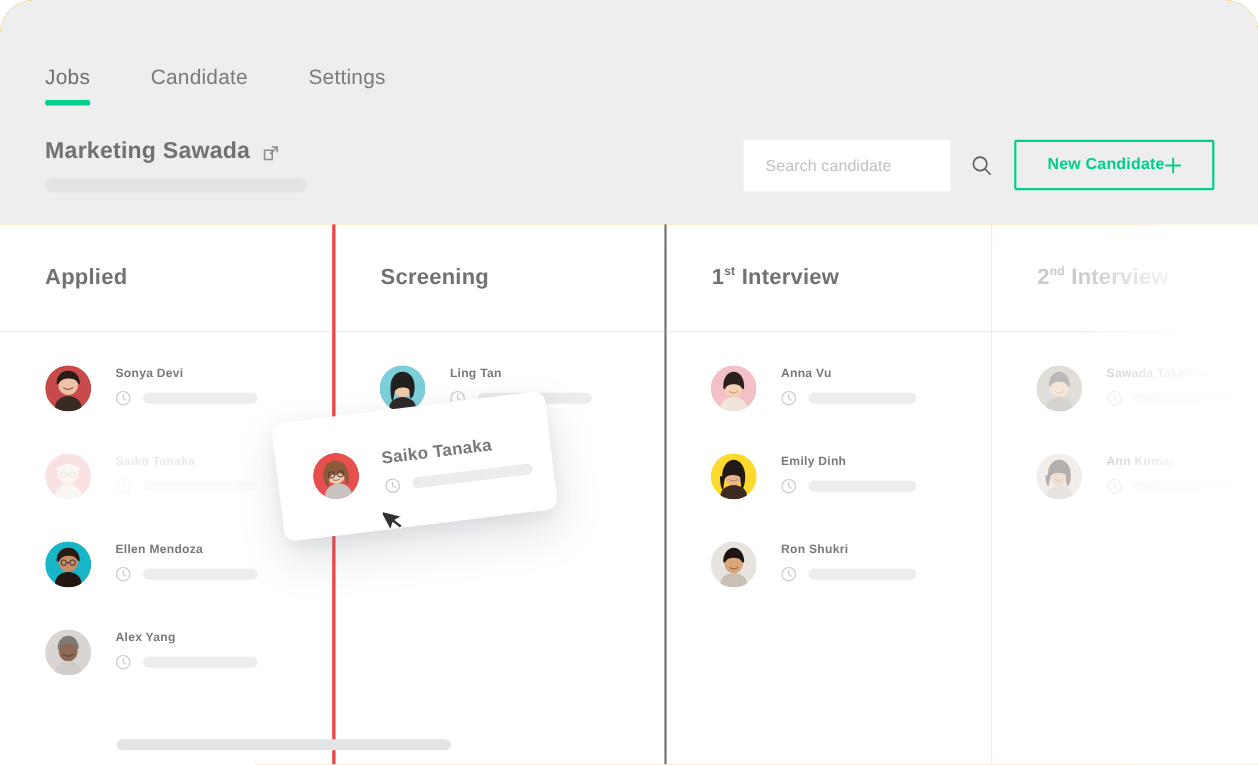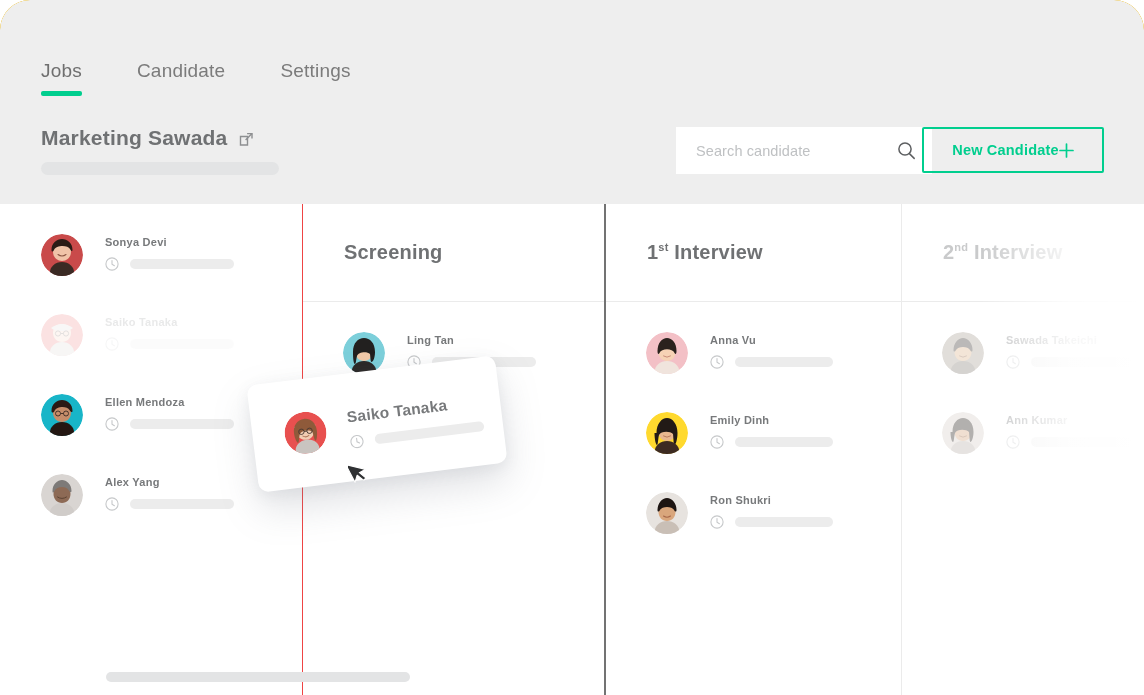--- a/index.html
+++ b/index.html
@@ -91,21 +91,21 @@
     width: 238px;
     height: 13px;
     border-radius: 7px;
     background: #e3e4e5;
   }
 
   .search-box {
     position: absolute;
     left: 676px;
     top: 127px;
-    width: 256px;
+    width: 188px;
     height: 47px;
     background: #ffffff;
     display: flex;
     align-items: center;
     box-sizing: border-box;
     padding: 0 16px 0 20px;
   }
   .search-input {
     border: 0;
     outline: 0;
@@ -152,21 +152,21 @@
     background: #ffffff;
   }
 
   .column {
     position: absolute;
     top: 0;
     height: 491px;
     box-sizing: border-box;
   }
   .col-0 { left: 0px;   width: 302px; }
-  .col-1 { left: 302px; width: 302px; border-left: 1px solid #ef4444; }
+  .col-1 { left: 302px; width: 302px; border-left: 3px solid #ef4444; }
   .col-2 { left: 604px; width: 297px; border-left: 2px solid #737373; }
   .col-3 { left: 901px; width: 243px; border-left: 1px solid #ebebeb; }
 
   .col-head {
     height: 98px;
     box-sizing: border-box;
     border-bottom: 1px solid #ebebeb;
     display: flex;
     align-items: center;
     padding-left: 41px;
@@ -351,20 +351,23 @@
         <svg width="15" height="15" viewBox="0 0 15 15">
           <path d="M7.5 1 V14 M1 7.5 H14" stroke="#00ce8e" stroke-width="1.7" stroke-linecap="round"></path>
         </svg>
       </span>
     </button>
   </div>
 
   <div class="board">
 
     <div class="column col-0">
+      <div class="col-head">
+        <div class="col-title">Applied</div>
+      </div>
       <div class="col-body">
 
         <div class="card">
           <div class="avatar">
             <svg class="face" viewBox="0 0 42 42">
               <circle cx="21" cy="21" r="21" fill="#c94a4a"></circle>
               <path d="M21 9 c-6 0-9 4-9 9 0 5 4 9 9 9 s9-4 9-9 c0-5-3-9-9-9z" fill="#f0c3a8"></path>
               <path d="M10.5 16 c0-7 5-11 10.5-11 s10.5 4 10.5 11 c0 2-1.5 1-2.5-1 c-2-4-14-4-16 1 c-1 2-2.5 2-2.5 0z" fill="#2b1b16"></path>
               <path d="M21 28 c-7 0-12 5-12 10 v4 h24 v-4 c0-5-5-10-12-10z" fill="#3a2a24"></path>
               <path d="M17 20.5 q4 3 8 0" fill="none" stroke="#8a5542" stroke-width="1.1" stroke-linecap="round"></path>

